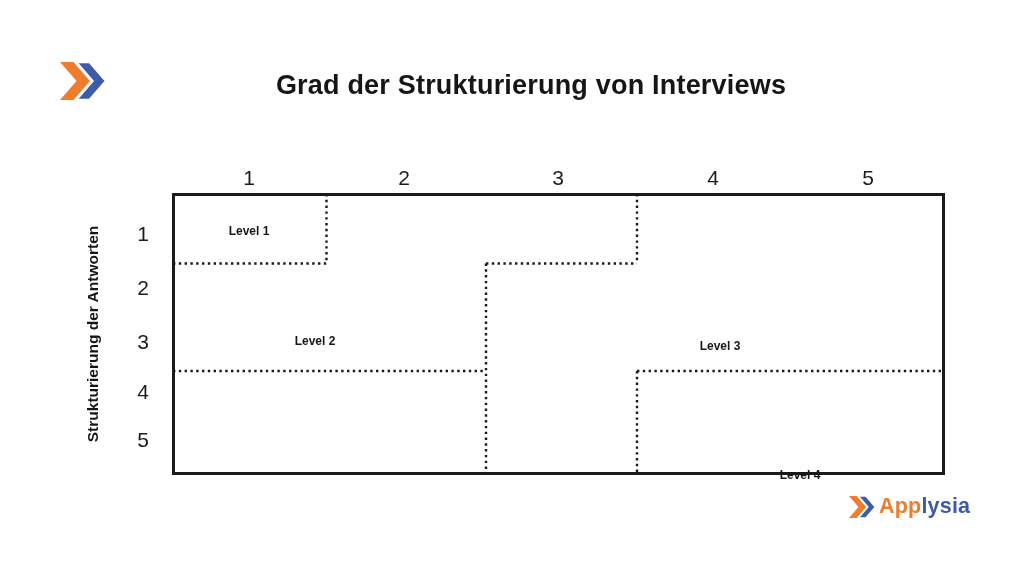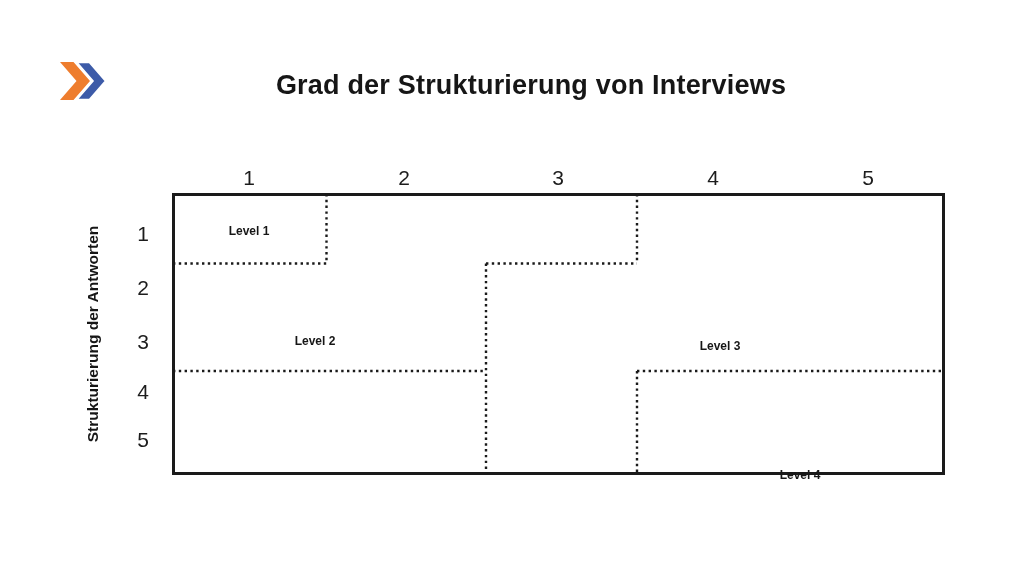--- a/index.html
+++ b/index.html
@@ -105,14 +105,21 @@
 
     <line class="dotted" x1="637" y1="371" x2="637" y2="474"></line>
     <line class="dotted" x1="637" y1="371" x2="944" y2="371"></line>
   </svg>
 
   <div class="abs center-anchor region-label" style="left:249px; top:231px;">Level 1</div>
   <div class="abs center-anchor region-label" style="left:315px; top:321px;margin-top:20px;">Level 2</div>
   <div class="abs center-anchor region-label" style="left:720px; top:310px;margin-top:36px;">Level 3</div>
   <div class="abs center-anchor region-label" style="left:800px; top:427px;margin-top:48px;">Level 4</div>
 
+  <div class="abs footer-logo" style="left:849px; top:494px;">
+    <svg width="27" height="22" viewBox="0 0 47 38" preserveAspectRatio="none">
+      <path d="M0 0 H13.5 L30 19 L13.5 38 H0 L16.5 19 Z" fill="#ee7d2e"></path>
+      <path d="M16 0 H29.5 L46 19 L29.5 38 H16 L32.5 19 Z" fill="#3d5ba8" stroke="#ffffff" stroke-width="3"></path>
+    </svg>
+    <div class="wordmark"><span class="orange">App</span><span class="blue">lysia</span></div>
+  </div>
 
 </div>
 
 </body></html>

